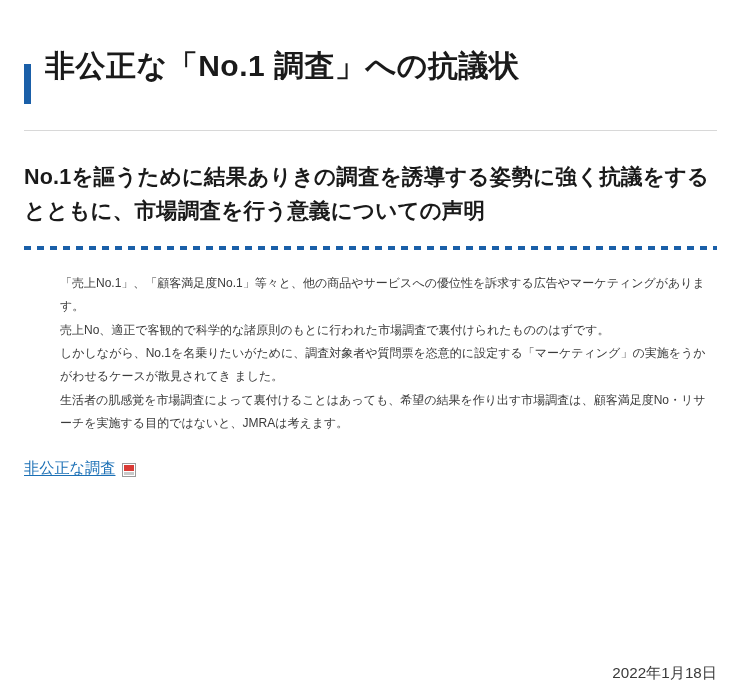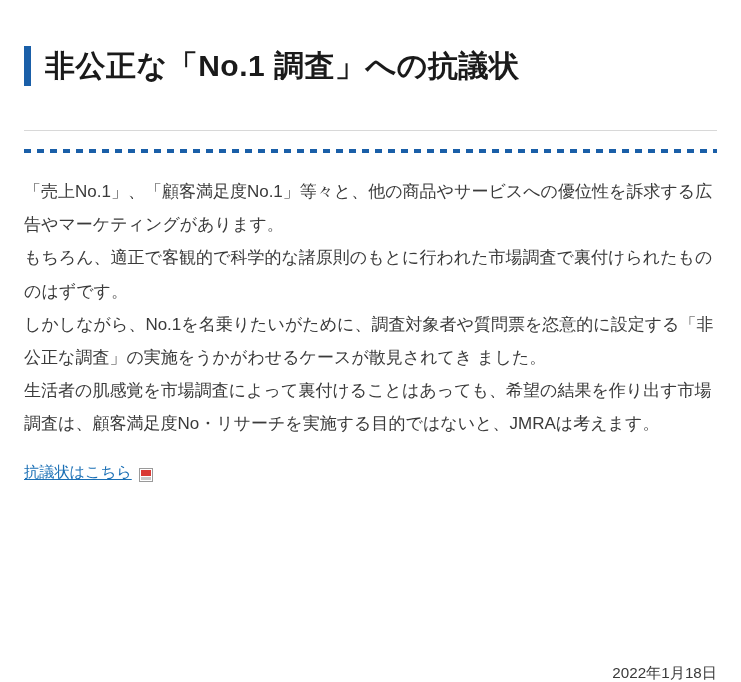--- a/index.html
+++ b/index.html
@@ -19,21 +19,21 @@
     position: relative;
     width: 741px;
     height: 682px;
     box-sizing: border-box;
     padding: 0 24px;
   }
 
   
   .page-title-wrap {
     display: flex;
-    align-items: center;
+    align-items: flex-end;
     margin-top: 28px;
     margin-bottom: 0;
   }
   .title-accent {
     width: 7px;
     height: 40px;
     background: #1a5fa8;
     margin-right: 14px;
     flex: 0 0 auto;
   }
@@ -67,23 +67,24 @@
     margin-top: 18px;
     height: 4px;
     background-image: linear-gradient(to right, #1a5fa8 0px, #1a5fa8 7px, rgba(255,255,255,0) 7px, rgba(255,255,255,0) 13px);
     background-size: 13px 4px;
     background-repeat: repeat-x;
   }
 
   
   .body-copy {
     margin-top: 22px;
-    font-size: 17px;
+    font-size: 12px;
     line-height: 1.95;
     color: #3a3a3a;
+    margin-left: 36px;
   }
   .body-copy p {
     margin: 0 0 0 0;
   }
 
   
   .link-row {
     margin-top: 22px;
     font-size: 15.2px;
     display: flex;
@@ -139,30 +140,31 @@
 
 <div class="page">
 
   <div class="page-title-wrap">
     <div class="title-accent"></div>
     <h1 class="page-title">非公正な「No.1 調査」への抗議状</h1>
   </div>
 
   <div class="title-rule"></div>
 
+  <h2 class="lead-heading">No.1を謳うために結果ありきの調査を誘導する姿勢に強く抗議をするとともに、市場調査を行う意義についての声明</h2>
 
   <div class="dotted-divider"></div>
 
   <div class="body-copy">
     <p>「売上No.1」、「顧客満足度No.1」等々と、他の商品やサービスへの優位性を訴求する広告やマーケティングがあります。</p>
-    <p>もちろん、適正で客観的で科学的な諸原則のもとに行われた市場調査で裏付けられたもののはずです。</p>
-    <p>しかしながら、No.1を名乗りたいがために、調査対象者や質問票を恣意的に設定する「非公正な調査」の実施をうかがわせるケースが散見されてき ました。</p>
+    <p>売上No、適正で客観的で科学的な諸原則のもとに行われた市場調査で裏付けられたもののはずです。</p>
+    <p>しかしながら、No.1を名乗りたいがために、調査対象者や質問票を恣意的に設定する「マーケティング」の実施をうかがわせるケースが散見されてき ました。</p>
     <p>生活者の肌感覚を市場調査によって裏付けることはあっても、希望の結果を作り出す市場調査は、顧客満足度No・リサーチを実施する目的ではないと、JMRAは考えます。</p>
   </div>
 
   <div class="link-row">
-    <a class="doc-link" href="#">抗議状はこちら</a>
+    <a class="doc-link" href="#">非公正な調査</a>
     <span class="pdf-icon"></span>
   </div>
 
   <div class="date-row">2022年1月18日</div>
 
 </div>
 
 </body></html>

